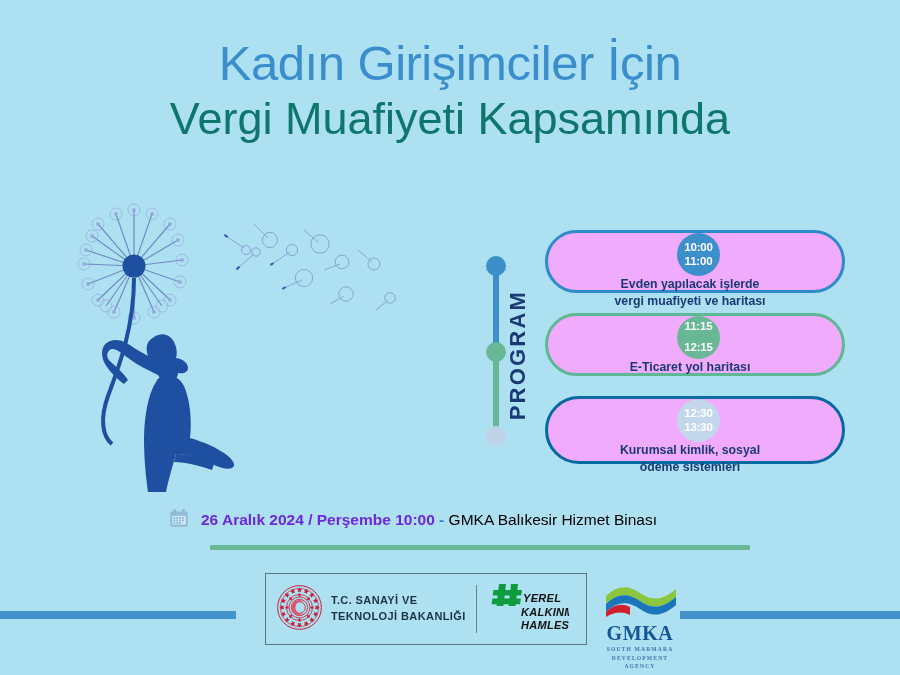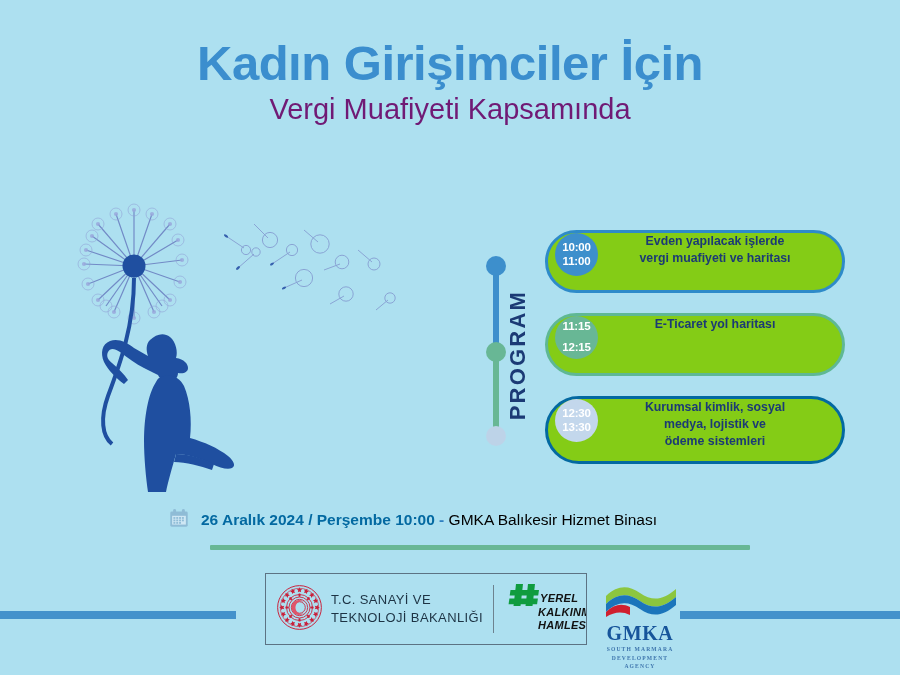--- a/index.html
+++ b/index.html
@@ -20,30 +20,30 @@
   }
 
   
   .title-block {
     position: absolute;
     top: 38px; left: 0; right: 0;
     text-align: center;
   }
   .title-main {
     font-size: 49px;
-    font-weight: bold;
+    font-weight: normal;
     color: #3b8ece;
     letter-spacing: -0.5px;
     line-height: 1.04;
     font-stretch: condensed;
   }
   .title-sub {
-    font-size: 29px;
+    font-size: 45px;
     font-weight: 400;
-    color: #701a75;
+    color: #0f766e;
     line-height: 1.18;
     letter-spacing: 0px;
     margin-top: 3px;
   }
   .title-third {
     font-size: 32px;
     font-weight: bold;
     color: #6d8ba8;
     line-height: 1.2;
     margin-top: 6px;
@@ -88,25 +88,27 @@
   }
 
   .cards {
     position: absolute;
     left: 545px;
     top: 230px;
     width: 300px;
   }
   .card {
     position: relative;
-    background: #84cc16;
+    background: #f0abfc;
     border-radius: 42px;
     display: flex;
+    align-items: center;
     box-sizing: border-box;
     margin-bottom: 20px;
+    flex-direction: column;
   }
   .card-1 { border: 3px solid #2e8bc9; height: 63px; }
   .card-2 { border: 3px solid #5fb894; height: 63px; }
   .card-3 { border: 3px solid #0369a1; height: 68px; margin-bottom: 0; }
 
   .time-circle {
     flex: 0 0 auto;
     width: 43px; height: 43px;
     border-radius: 50%;
     margin-left: 7px;
@@ -141,21 +143,21 @@
     display: flex;
     align-items: center;
     gap: 11px;
   }
   .cal-icon { flex: 0 0 auto; }
   .date-text {
     font-size: 15.5px;
     line-height: 1;
     white-space: nowrap;
   }
-  .date-strong { font-weight: bold; color: #0369a1; }
+  .date-strong { font-weight: bold; color: #6d28d9; }
   .date-dash { font-weight: bold; color: #2e7fc0; }
   .date-venue { color: #000000; font-weight: 400; }
 
   .green-rule {
     position: absolute;
     left: 210px;
     top: 545px;
     width: 540px;
     height: 5px;
     background: #68b795;
@@ -185,22 +187,22 @@
     align-items: center;
   }
   .ministry {
     display: flex;
     align-items: center;
     gap: 8px;
     padding-left: 10px;
     flex: 0 0 auto;
   }
   .ministry-text {
-    font-size: 13px;
-    font-weight: normal;
+    font-size: 11px;
+    font-weight: bold;
     color: #1d3344;
     line-height: 1.42;
     letter-spacing: 0.4px;
   }
   .vdiv {
     width: 1px;
     height: 48px;
     background: #6d828f;
     margin: 0 14px 0 10px;
   }
@@ -400,21 +402,20 @@
       </div>
     </div>
 
     <div class="card card-3">
       <div class="time-circle tc-3">
         <span>12:30</span>
         <span>13:30</span>
       </div>
       <div class="card-text">
         <div>Kurumsal kimlik, sosyal</div>
-        <div>medya, lojistik ve</div>
         <div>ödeme sistemleri</div>
       </div>
     </div>
   </div>
 
   <div class="date-row">
     <span class="cal-icon">
       <svg viewBox="0 0 24 24" width="22" height="22" aria-hidden="true">
         <rect x="2.5" y="5" width="19" height="16.5" rx="1.6" fill="#8fbcd6"></rect>
         <rect x="4.5" y="9.6" width="15" height="9.6" fill="#cfe7f4"></rect>

